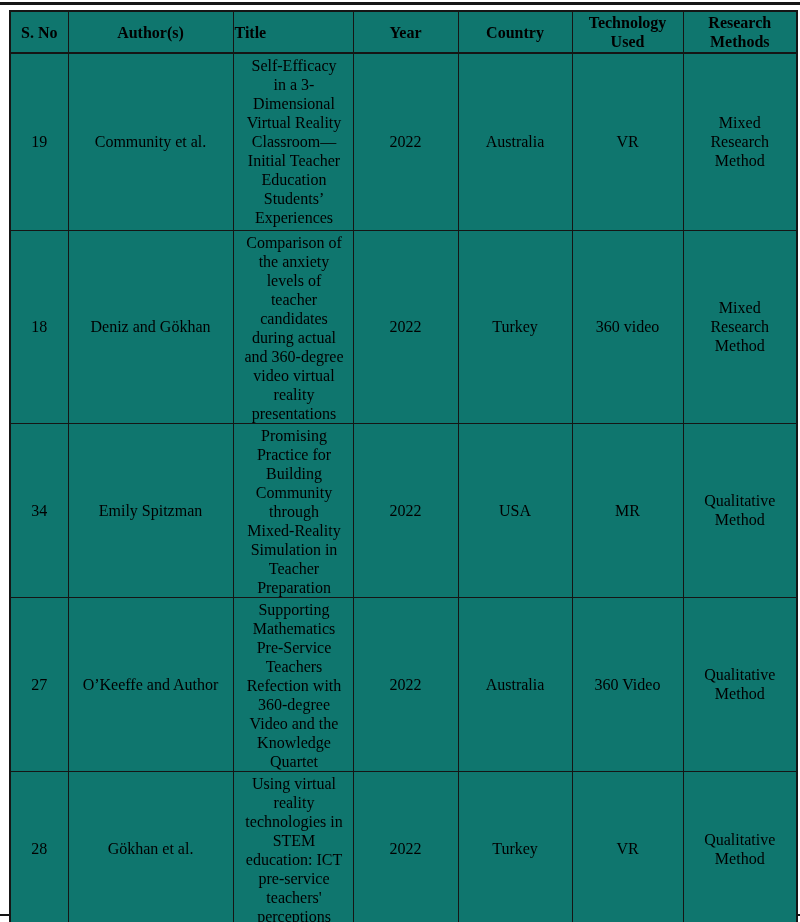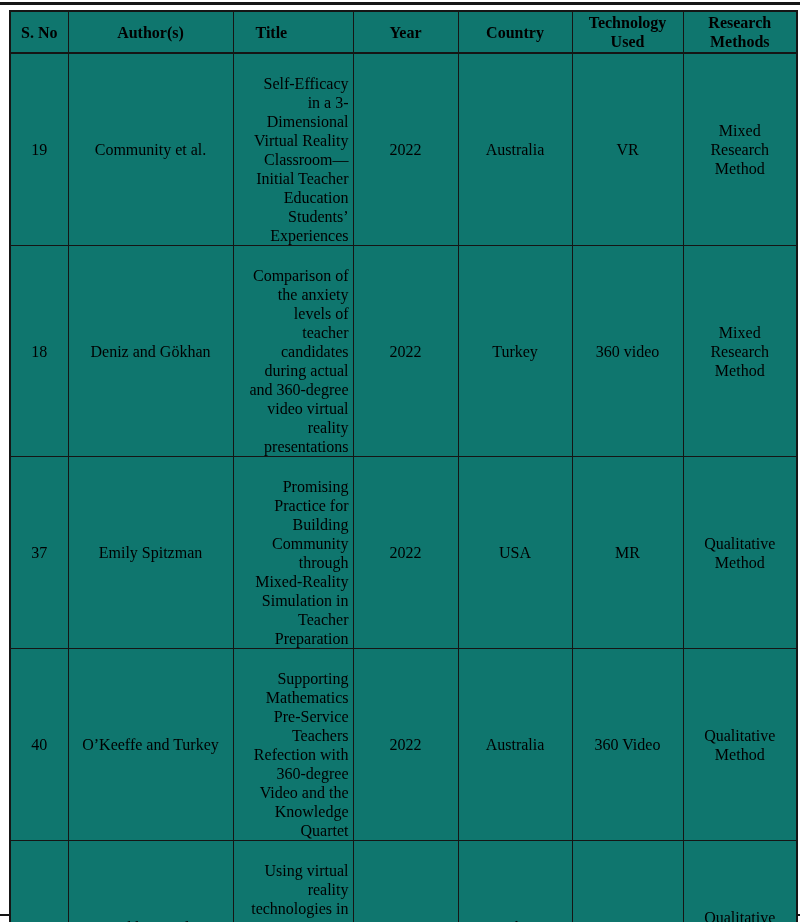--- a/index.html
+++ b/index.html
@@ -47,26 +47,26 @@
   }
   .review-table thead th {
     font-weight: bold;
     border-top: 2.5px solid #151515;
     border-bottom: 2.5px solid #151515;
     height: 36px;
     padding: 1px 4px;
   }
   .review-table thead th.title-col {
     text-align: left;
-    padding-left: 22px;
+    padding-left: 1px;
   }
   .review-table td.title-cell {
-    text-align: right;
+    text-align: center;
     vertical-align: top;
-    padding: 20px 4px 0 6px;
+    padding: 2px 4px 0 6px;
   }
   .review-table tbody tr:last-child td {
     border-bottom: 2.5px solid #151515;
   }
   .review-table th:first-child,
   .review-table td:first-child { border-left: 2px solid #151515; }
   .review-table th:last-child,
   .review-table td:last-child { border-right: 2px solid #151515; }
 </style>
 </head>
@@ -132,40 +132,40 @@
 reality
 presentations</td>
       <td>2022</td>
       <td>Turkey</td>
       <td>360 video</td>
       <td>Mixed
 Research
 Method</td>
     </tr>
     <tr style="height:171px">
-      <td>37</td>
+      <td>34</td>
       <td>Emily Spitzman</td>
       <td class="title-cell">Promising
 Practice for
 Building
 Community
 through
 Mixed-Reality
 Simulation in
 Teacher
 Preparation</td>
       <td>2022</td>
       <td>USA</td>
       <td>MR</td>
       <td>Qualitative
 Method</td>
     </tr>
     <tr style="height:173px">
-      <td>40</td>
-      <td>O’Keeffe and Turkey</td>
+      <td>27</td>
+      <td>O’Keeffe and Author</td>
       <td class="title-cell">Supporting
 Mathematics
 Pre-Service
 Teachers
 Refection with
 360-degree
 Video and the
 Knowledge
 Quartet</td>
       <td>2022</td>

